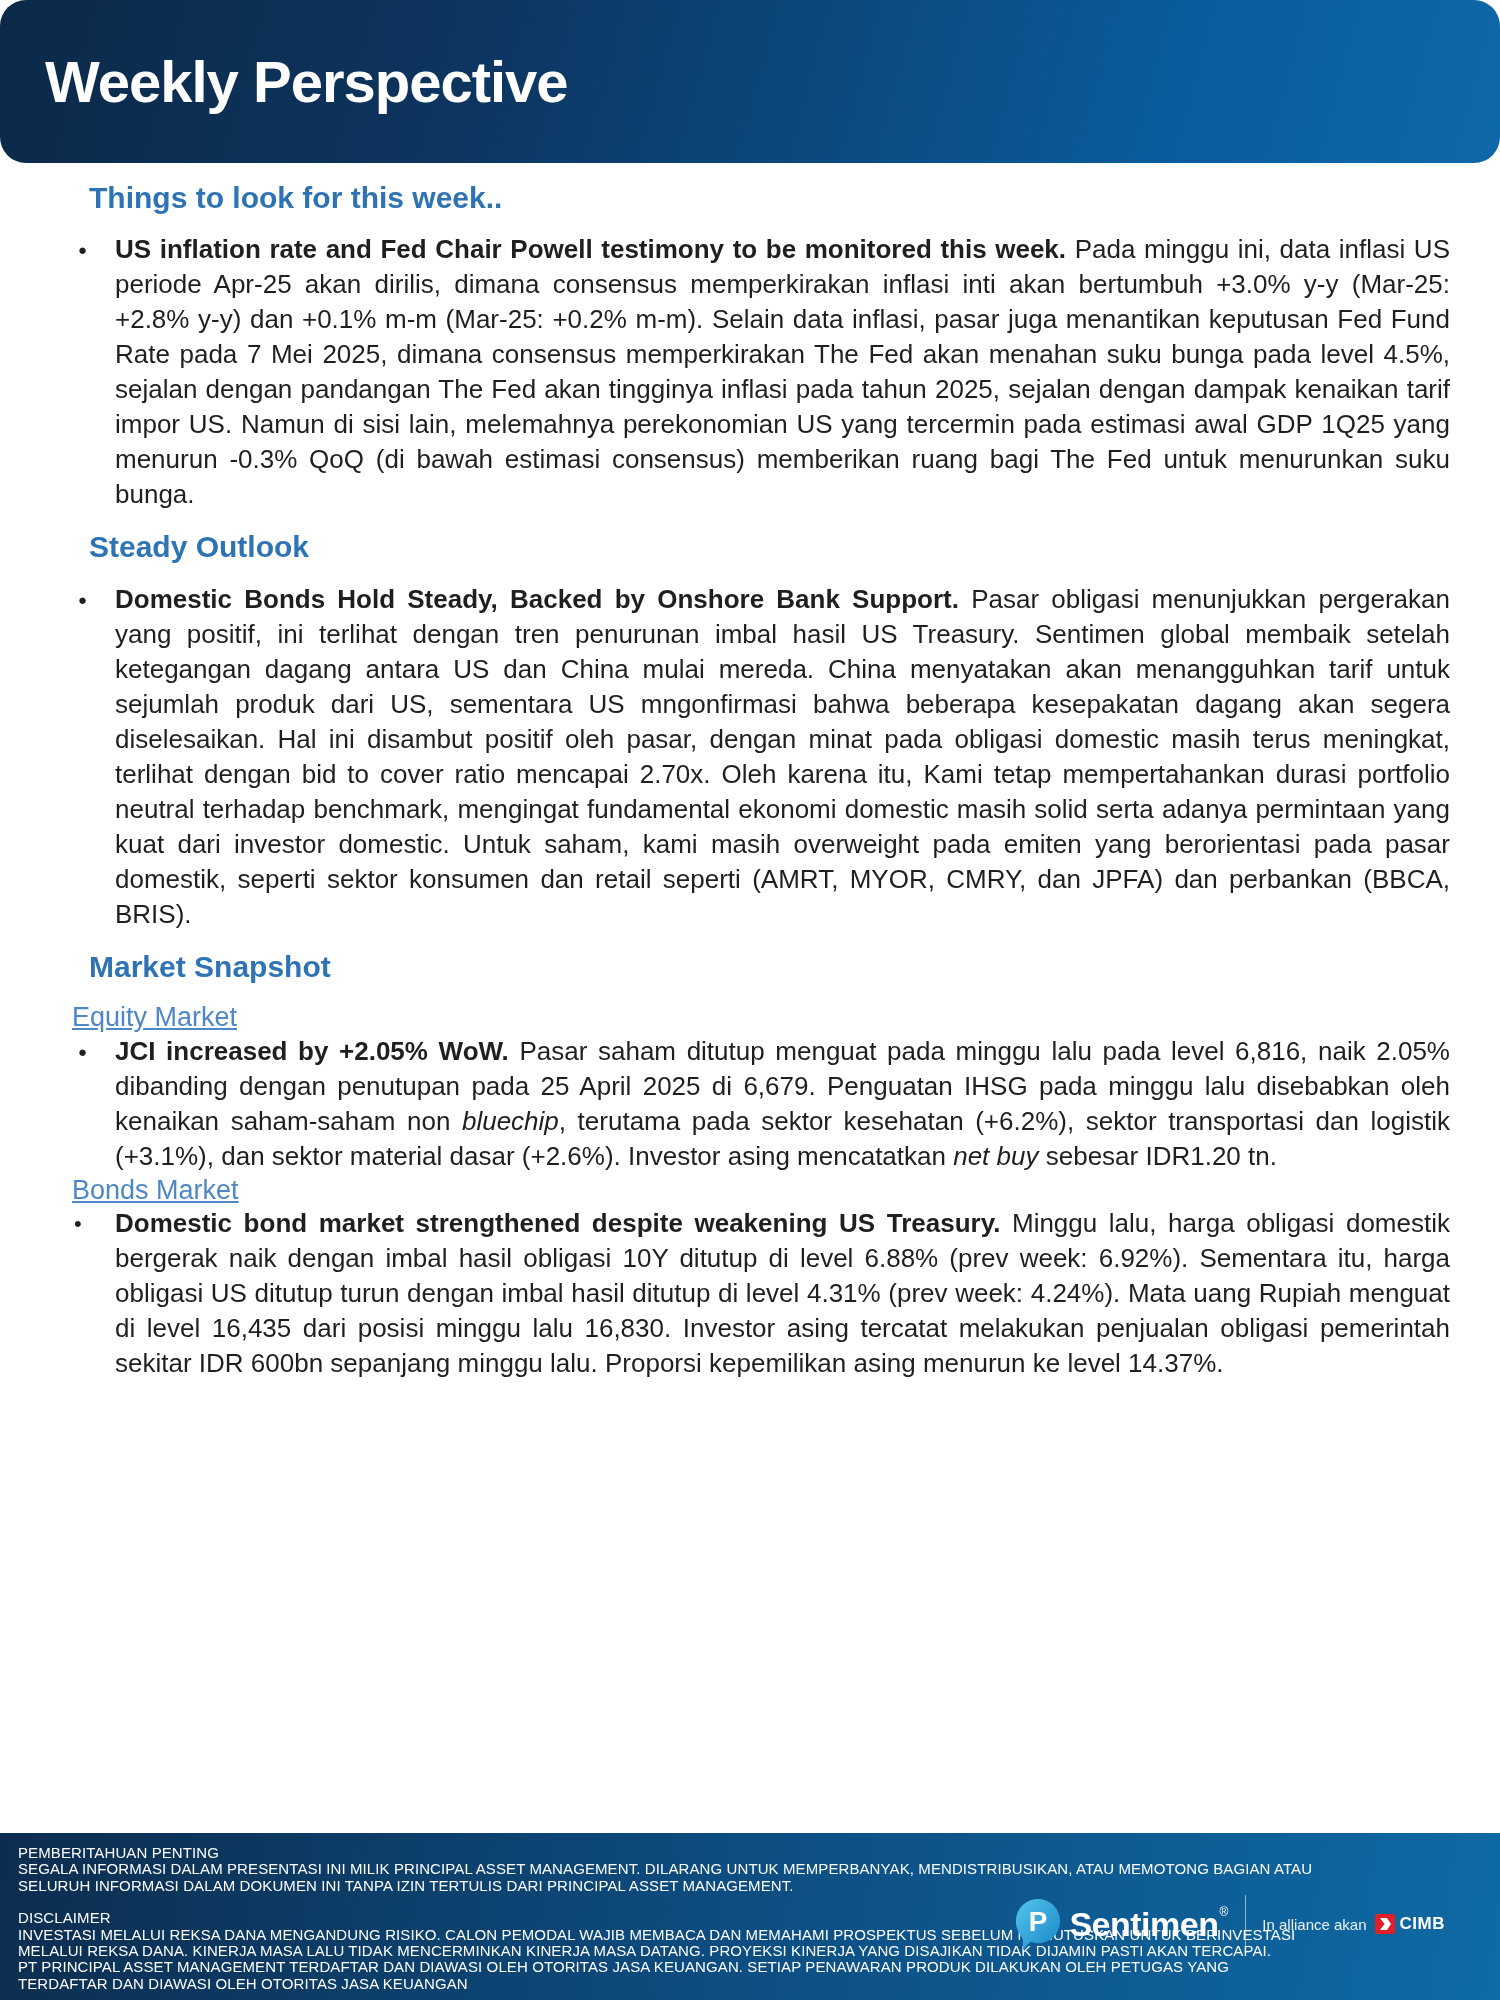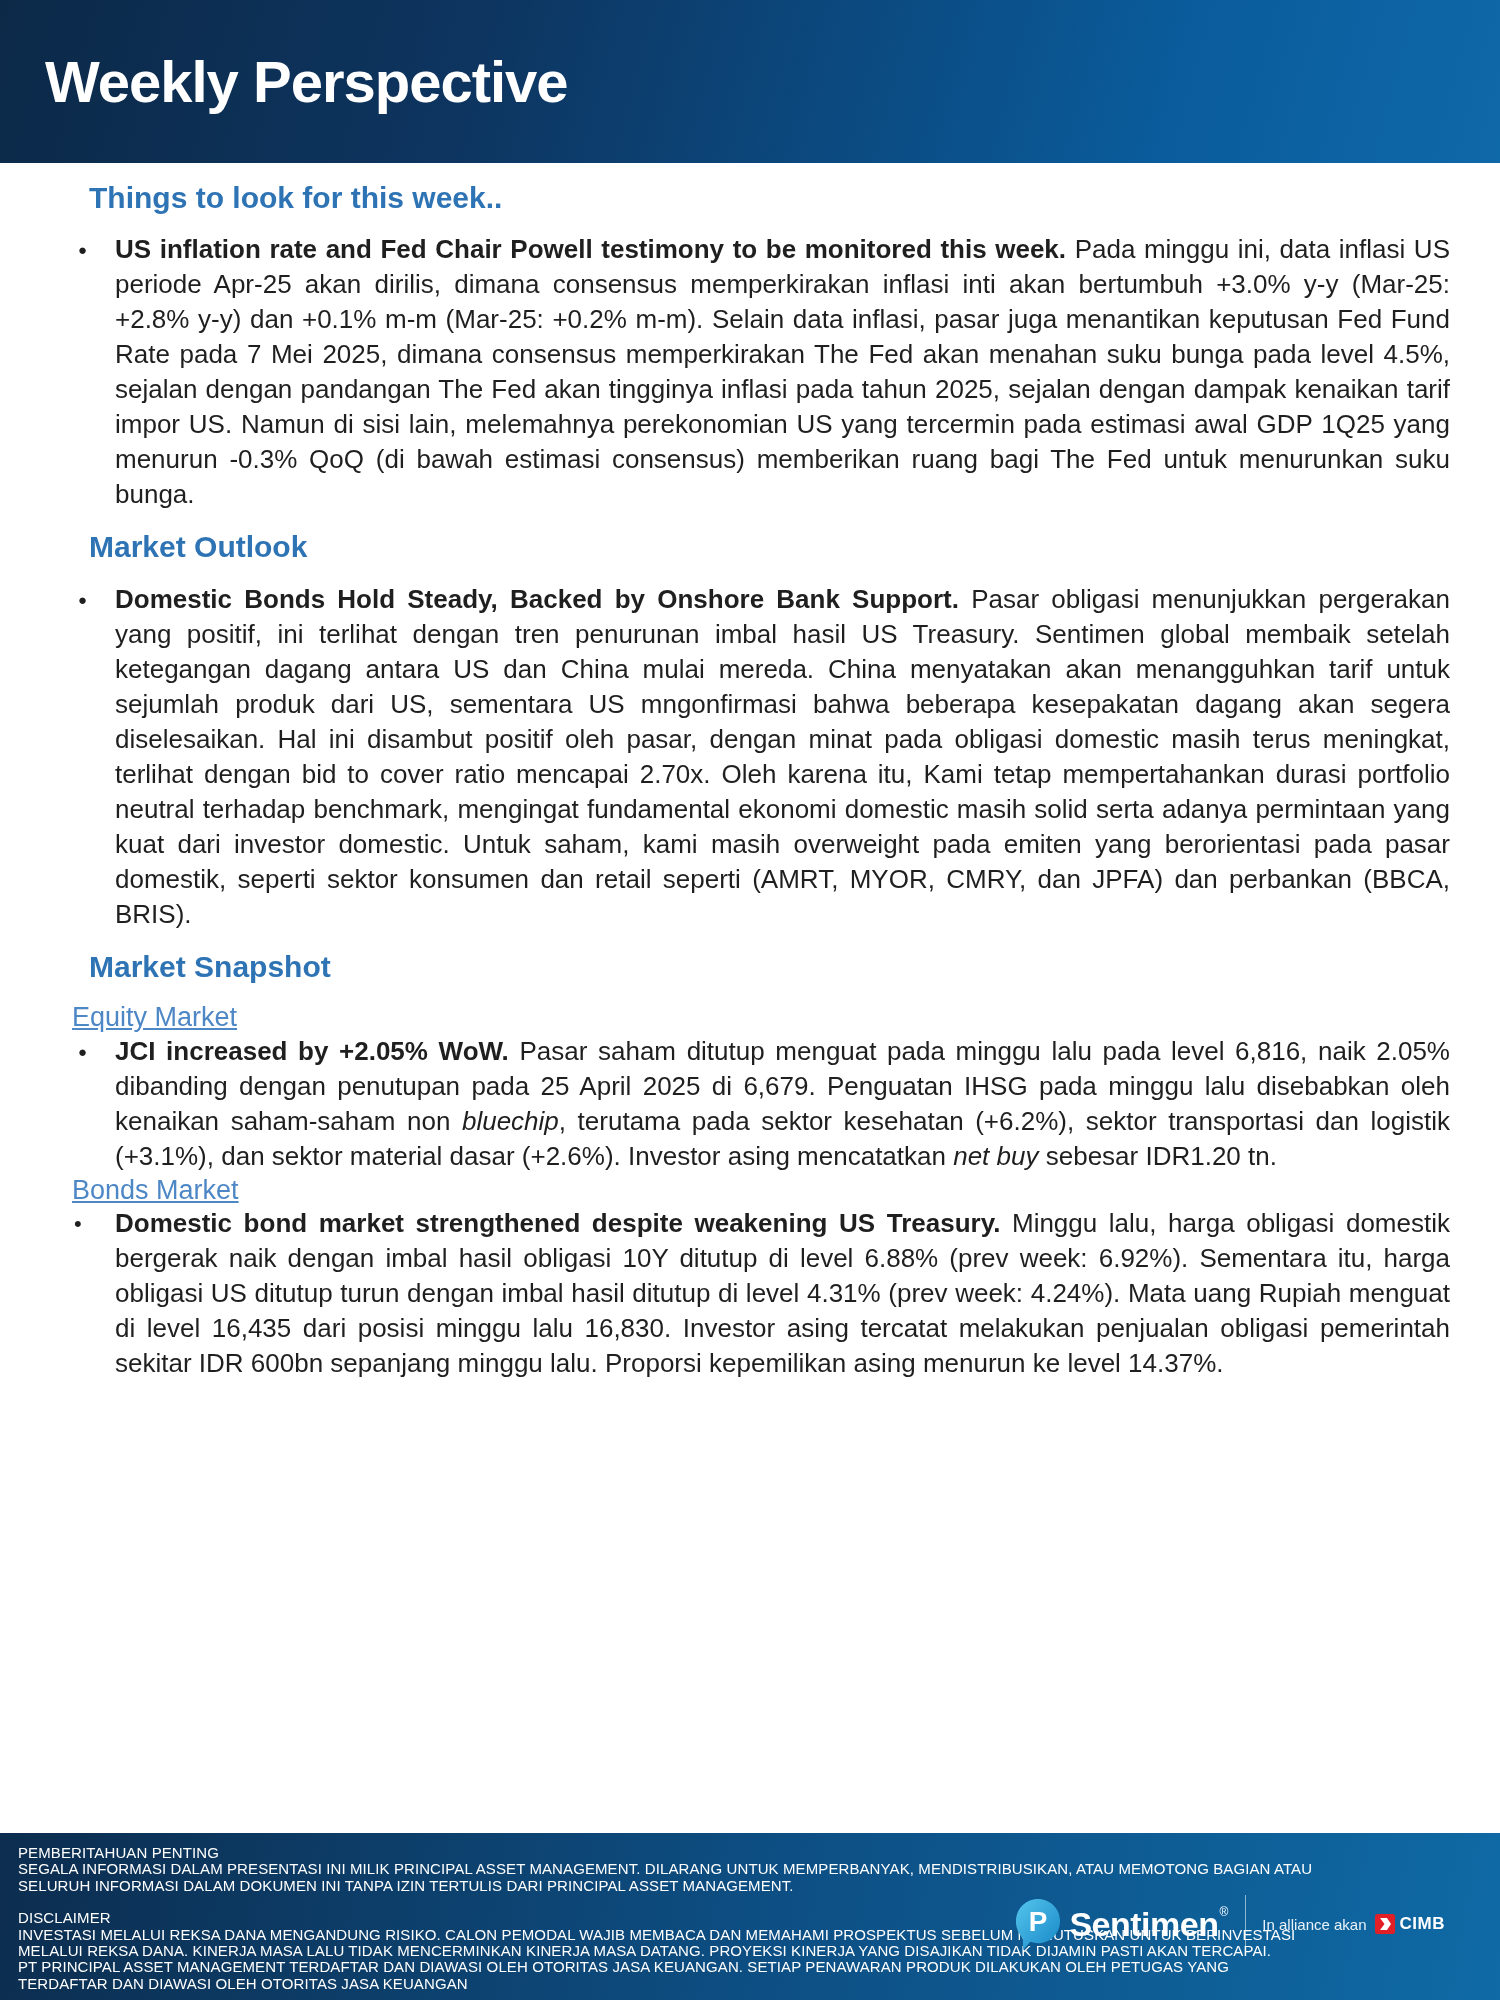--- a/index.html
+++ b/index.html
@@ -5,21 +5,21 @@
   html,body{margin:0;padding:0;background:#e8e8e8;}
   .page{
     position:relative;width:1500px;height:2000px;margin:0 auto;
     background:#ffffff;overflow:hidden;
     font-family:"Liberation Sans",sans-serif;color:#222;
   }
   
   .masthead{
     position:relative;width:100%;height:163px;
     background:linear-gradient(105deg,#0c2948 0%,#0d3560 32%,#0a5c9c 78%,#0f68a8 100%);
-    display:flex;align-items:center;
+    display:flex;align-items:center;border-radius:26px;
   }
   .masthead h1{
     margin:0;padding-left:45px;color:#ffffff;
     font-size:58px;font-weight:bold;letter-spacing:-1px;line-height:1;
   }
   
   .content{padding:0 50px 0 72px;}
   h2.sec{
     color:#2e74b5;font-size:30px;font-weight:bold;margin:17px;line-height:1.18;
   }
@@ -83,21 +83,21 @@
     <h1>Weekly Perspective</h1>
   </header>
 
   <main class="content">
 
     <h2 class="sec mt-things">Things to look for this week..</h2>
     <ul class="blist mtul-1">
       <li><b class="lead">US inflation rate and Fed Chair Powell testimony to be monitored this week.</b><span> Pada minggu ini, data inflasi US periode Apr-25 akan dirilis, dimana consensus memperkirakan inflasi inti akan bertumbuh +3.0% y-y (Mar-25: +2.8% y-y) dan +0.1% m-m (Mar-25: +0.2% m-m). Selain data inflasi, pasar juga menantikan keputusan Fed Fund Rate pada 7 Mei 2025, dimana consensus memperkirakan The Fed akan menahan suku bunga pada level 4.5%, sejalan dengan pandangan The Fed akan tingginya inflasi pada tahun 2025, sejalan dengan dampak kenaikan tarif impor US. Namun di sisi lain, melemahnya perekonomian US yang tercermin pada estimasi awal GDP 1Q25 yang menurun -0.3% QoQ (di bawah estimasi consensus) memberikan ruang bagi The Fed untuk menurunkan suku bunga.</span></li>
     </ul>
 
-    <h2 class="sec mt-outlook">Market Outlook</h2>
+    <h2 class="sec mt-outlook">Steady Outlook</h2>
     <ul class="blist mtul-2">
       <li><b class="lead">Domestic Bonds Hold Steady, Backed by Onshore Bank Support.</b><span> Pasar obligasi menunjukkan pergerakan yang positif, ini terlihat dengan tren penurunan imbal hasil US Treasury. Sentimen global membaik setelah ketegangan dagang antara US dan China mulai mereda. China menyatakan akan menangguhkan tarif untuk sejumlah produk dari US, sementara US mngonfirmasi bahwa beberapa kesepakatan dagang akan segera diselesaikan. Hal ini disambut positif oleh pasar, dengan minat pada obligasi domestic masih terus meningkat, terlihat dengan bid to cover ratio mencapai 2.70x. Oleh karena itu, Kami tetap mempertahankan durasi portfolio neutral terhadap benchmark, mengingat fundamental ekonomi domestic masih solid serta adanya permintaan yang kuat dari investor domestic. Untuk saham, kami masih overweight pada emiten yang berorientasi pada pasar domestik, seperti sektor konsumen dan retail seperti (AMRT, MYOR, CMRY, dan JPFA) dan perbankan (BBCA, BRIS).</span></li>
     </ul>
 
     <h2 class="sec mt-snapshot">Market Snapshot</h2>
 
     <h3 class="sub mt-equity">Equity Market</h3>
     <ul class="blist mtul-3">
       <li><b class="lead">JCI increased by +2.05% WoW.</b><span> Pasar saham ditutup menguat pada minggu lalu pada level 6,816, naik 2.05% dibanding dengan penutupan pada 25 April 2025 di 6,679. Penguatan IHSG pada minggu lalu disebabkan oleh kenaikan saham-saham non </span><i class="it">bluechip</i><span>, terutama pada sektor kesehatan (+6.2%), sektor transportasi dan logistik (+3.1%), dan sektor material dasar (+2.6%). Investor asing mencatatkan </span><i class="it">net buy</i><span> sebesar IDR1.20 tn.</span></li>
     </ul>

